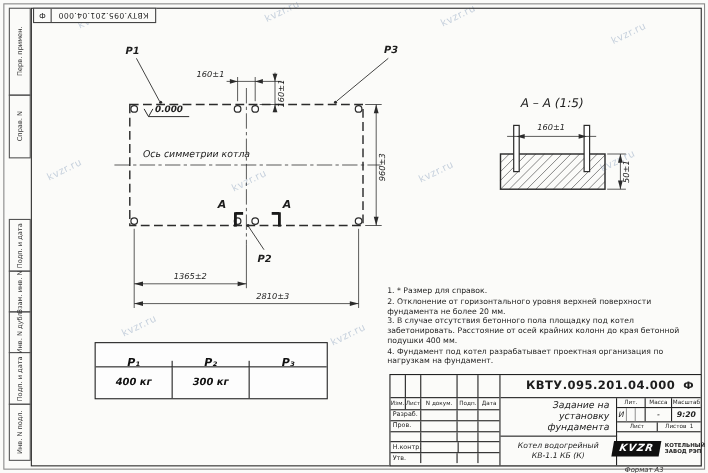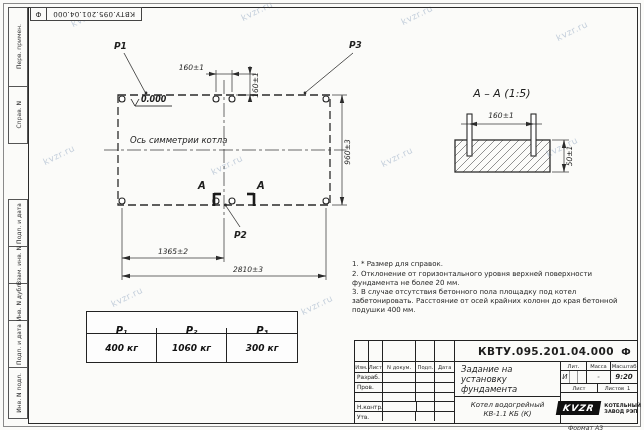--- a/index.html
+++ b/index.html
@@ -38,21 +38,21 @@
   .c1{width:14px;}.c2{width:14px;}.c3{width:34px;}.c4{width:19px;}.c5{width:19px;border-right:none !important;}
   .tb-roles{display:flex;flex-direction:column;height:48px;}
   .trow{flex:1;display:flex;box-sizing:border-box;border-bottom:1px solid #222;font-size:5.8px;}
   .trow:last-child{border-bottom:none;}
   .trow span{box-sizing:border-box;border-right:1px solid #222;display:flex;align-items:center;padding-left:2px;}
   .r1{width:28px;}.r2{width:34px;}.r3{width:19px;}.r4{width:19px;border-right:none !important;}
   .tb-right{position:absolute;left:100px;top:0;right:0;height:100%;}
   .tb-doc{height:21px;box-sizing:border-box;border-bottom:1.4px solid #222;display:flex;align-items:center;justify-content:center;position:relative;font-weight:bold;font-size:10.5px;letter-spacing:.4px;}
   .tb-doc .letter{position:absolute;right:6px;font-size:9.5px;}
   .tb-low{position:absolute;left:0;top:21px;right:0;bottom:0;}
-  .tb-title{position:absolute;left:0;top:0;width:106px;height:35px;box-sizing:border-box;border-right:1.4px solid #222;border-bottom:1px solid #222;display:flex;align-items:center;justify-content:center;text-align:left;font-style:italic;font-size:8.5px;line-height:1.2;padding:1px 6px;}
+  .tb-title{position:absolute;left:0;top:0;width:106px;height:35px;box-sizing:border-box;border-right:1.4px solid #222;border-bottom:1px solid #222;display:flex;align-items:center;justify-content:center;text-align:right;font-style:italic;font-size:8.5px;line-height:1.2;padding:1px 6px;}
   .tb-product{position:absolute;left:0;top:35px;width:106px;bottom:0;box-sizing:border-box;border-right:1.4px solid #222;display:flex;align-items:center;justify-content:center;text-align:center;font-style:italic;font-size:7px;line-height:1.25;padding:1px 4px;}
   .lms-h{position:absolute;left:106px;top:0;right:0;height:9px;display:flex;box-sizing:border-box;border-bottom:1px solid #222;font-size:5.2px;}
   .lms-h span{box-sizing:border-box;border-right:1px solid #222;display:flex;align-items:center;justify-content:center;}
   .m1{width:26px;}.m2{width:24px;}.m3{flex:1;border-right:none !important;}
   .lms-v{position:absolute;left:106px;top:9px;right:0;height:13px;display:flex;box-sizing:border-box;border-bottom:1px solid #222;font-size:7px;font-style:italic;}
   .lms-v .lit{width:26px;display:flex;box-sizing:border-box;border-right:1px solid #222;}
   .lms-v .lit span{flex:1;box-sizing:border-box;border-right:1px solid #999;display:flex;align-items:center;justify-content:center;}
   .lms-v .lit span:last-child{border-right:none;}
   .lms-v .mass{width:24px;box-sizing:border-box;border-right:1px solid #222;display:flex;align-items:center;justify-content:center;}
   .lms-v .scl{flex:1;display:flex;align-items:center;justify-content:center;font-weight:bold;}
@@ -231,28 +231,28 @@
       </g>
       <text x="501" y="118" font-size="7.5" font-style="italic" text-anchor="middle">160±1</text>
       <text x="572" y="156" font-size="7.5" font-style="italic" text-anchor="middle" transform="rotate(-90 572 156)">50±1</text>
     </g>
   </svg>
 
   <div class="notes">
     <div class="note">1. * Размер для справок.</div>
     <div class="note">2. Отклонение от горизонтального уровня верхней поверхности фундамента не более 20 мм.</div>
     <div class="note">3. В случае отсутствия бетонного пола площадку под котел забетонировать. Расстояние от осей крайних колонн до края бетонной подушки 400 мм.</div>
+    <div class="note">4. Фундамент под котел разрабатывает проектная организация по нагрузкам на фундамент.</div>
   </div>
 
   <div class="ltable">
     <div class="lt-hdr">P₁</div>
     <div class="lt-hdr">P₂</div>
     <div class="lt-hdr">P₃</div>
     <div class="lt-val">400 кг</div>
-    <div class="lt-val">1060 кг</div>
     <div class="lt-val">300 кг</div>
   </div>
 
   <div class="tblock">
     <div class="tb-left">
       <div class="tb-rev">
         <span class="c1"></span>
           <span class="c2"></span>
           <span class="c3"></span>
           <span class="c4"></span>

